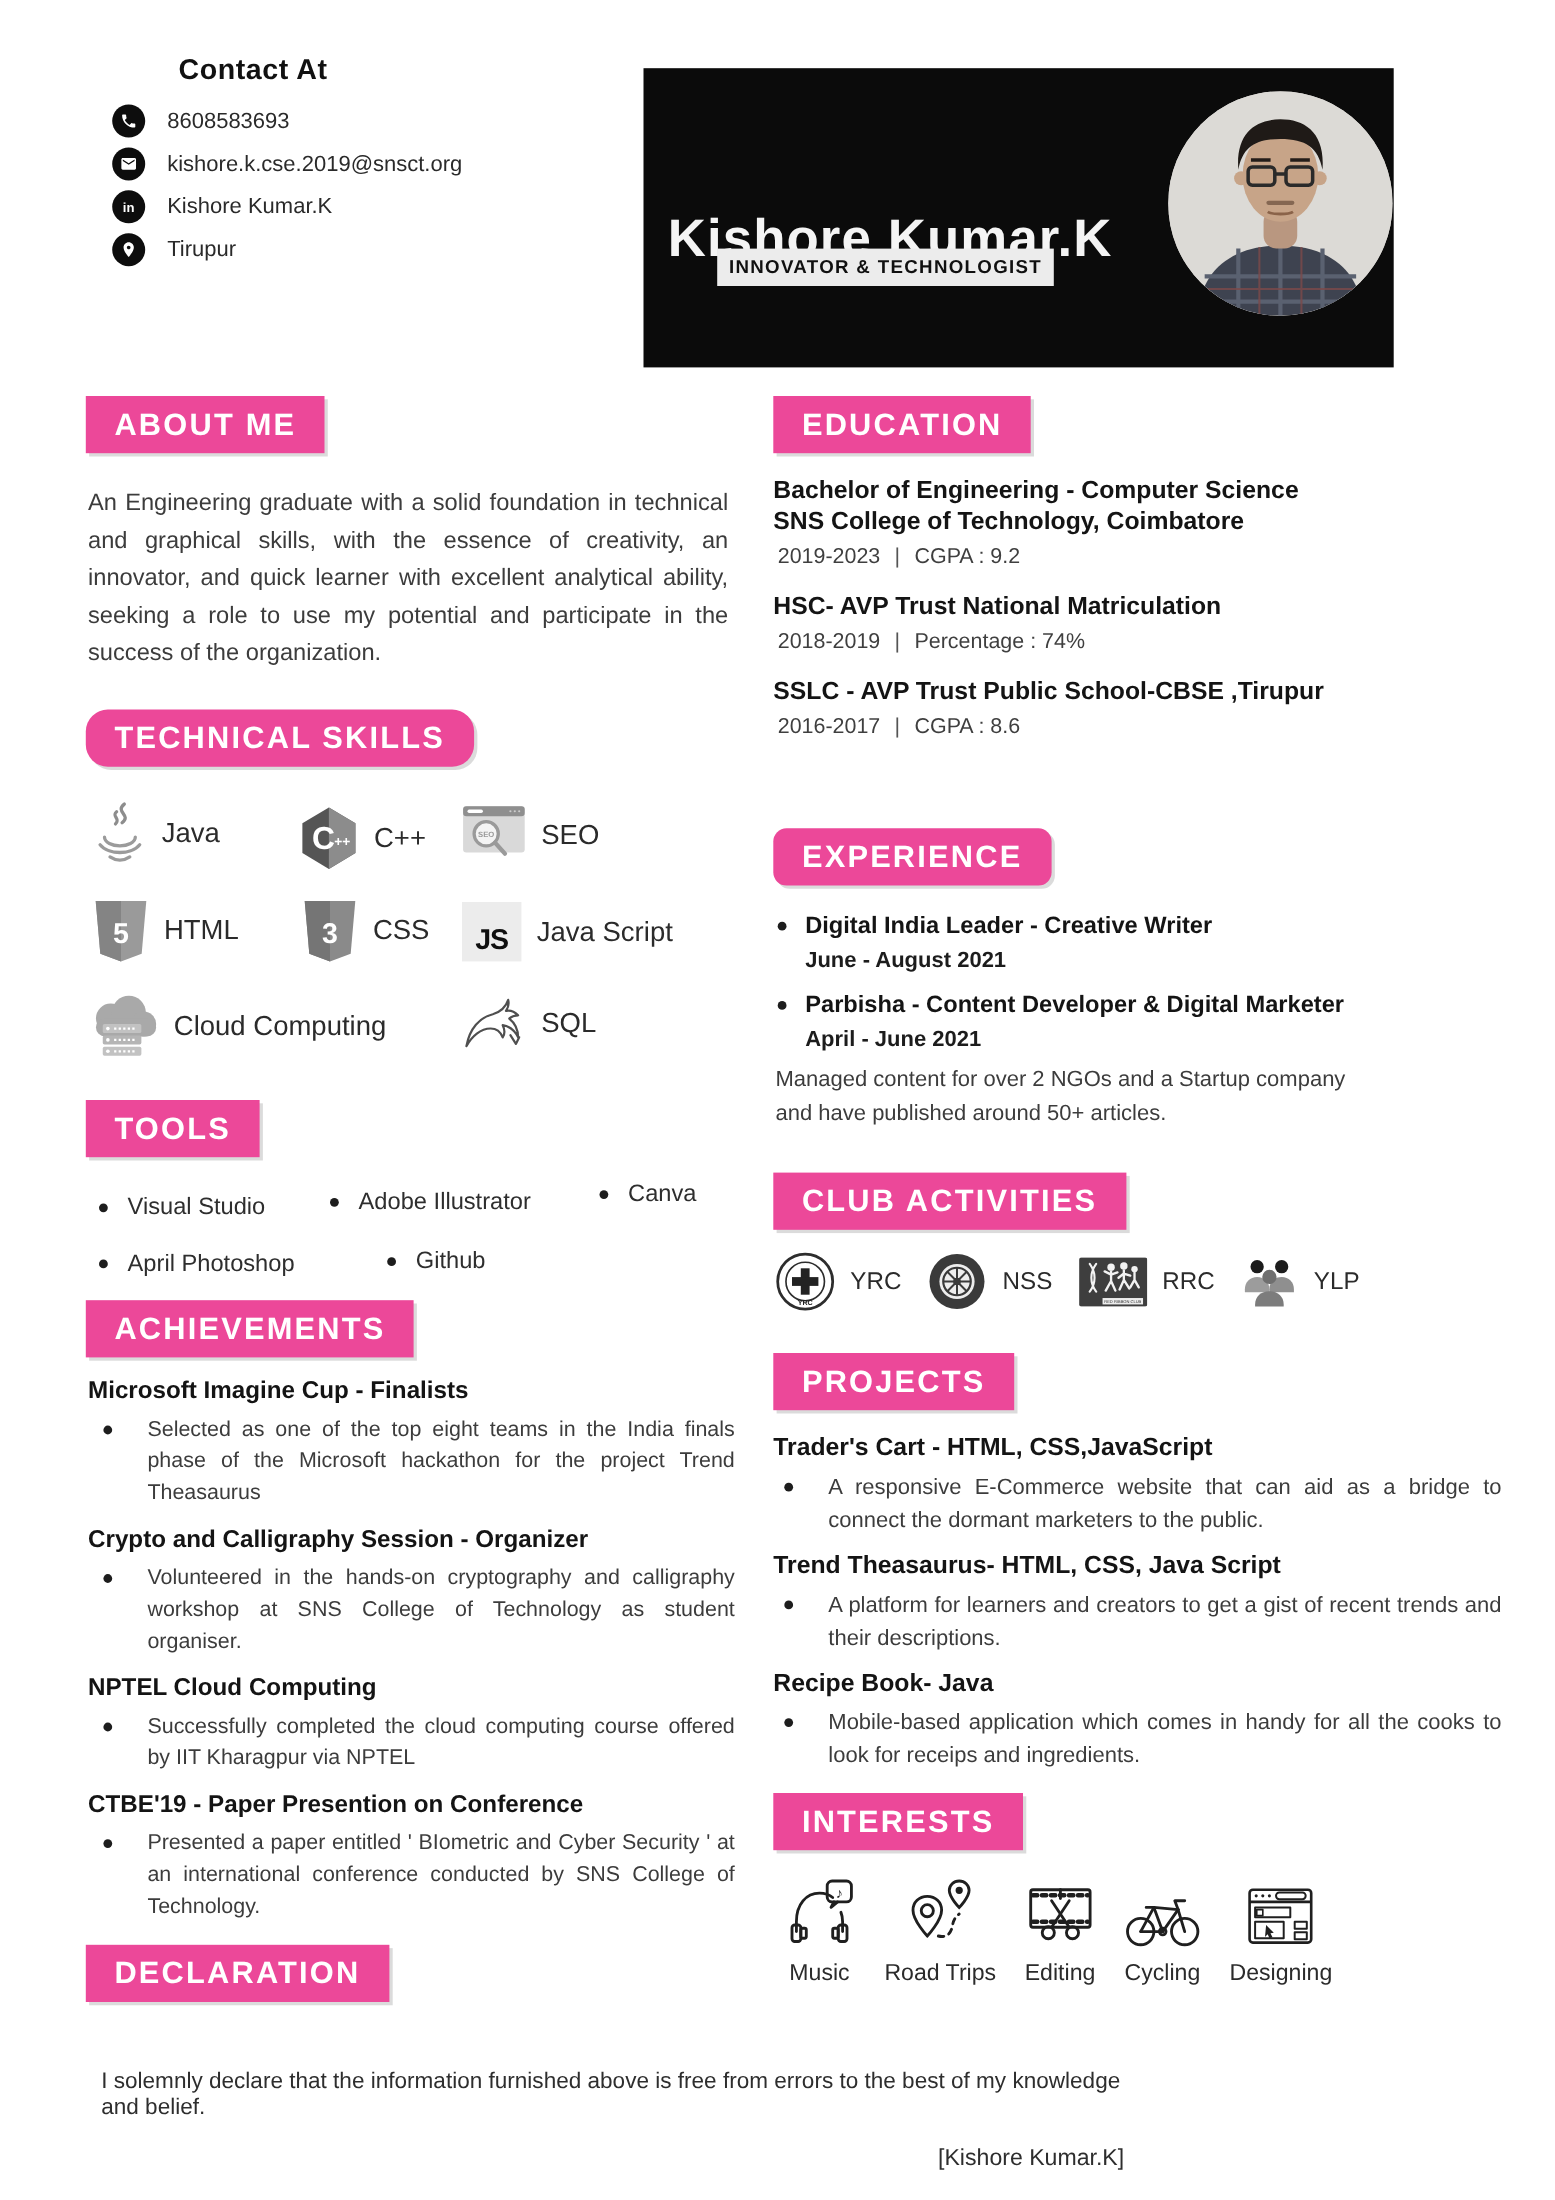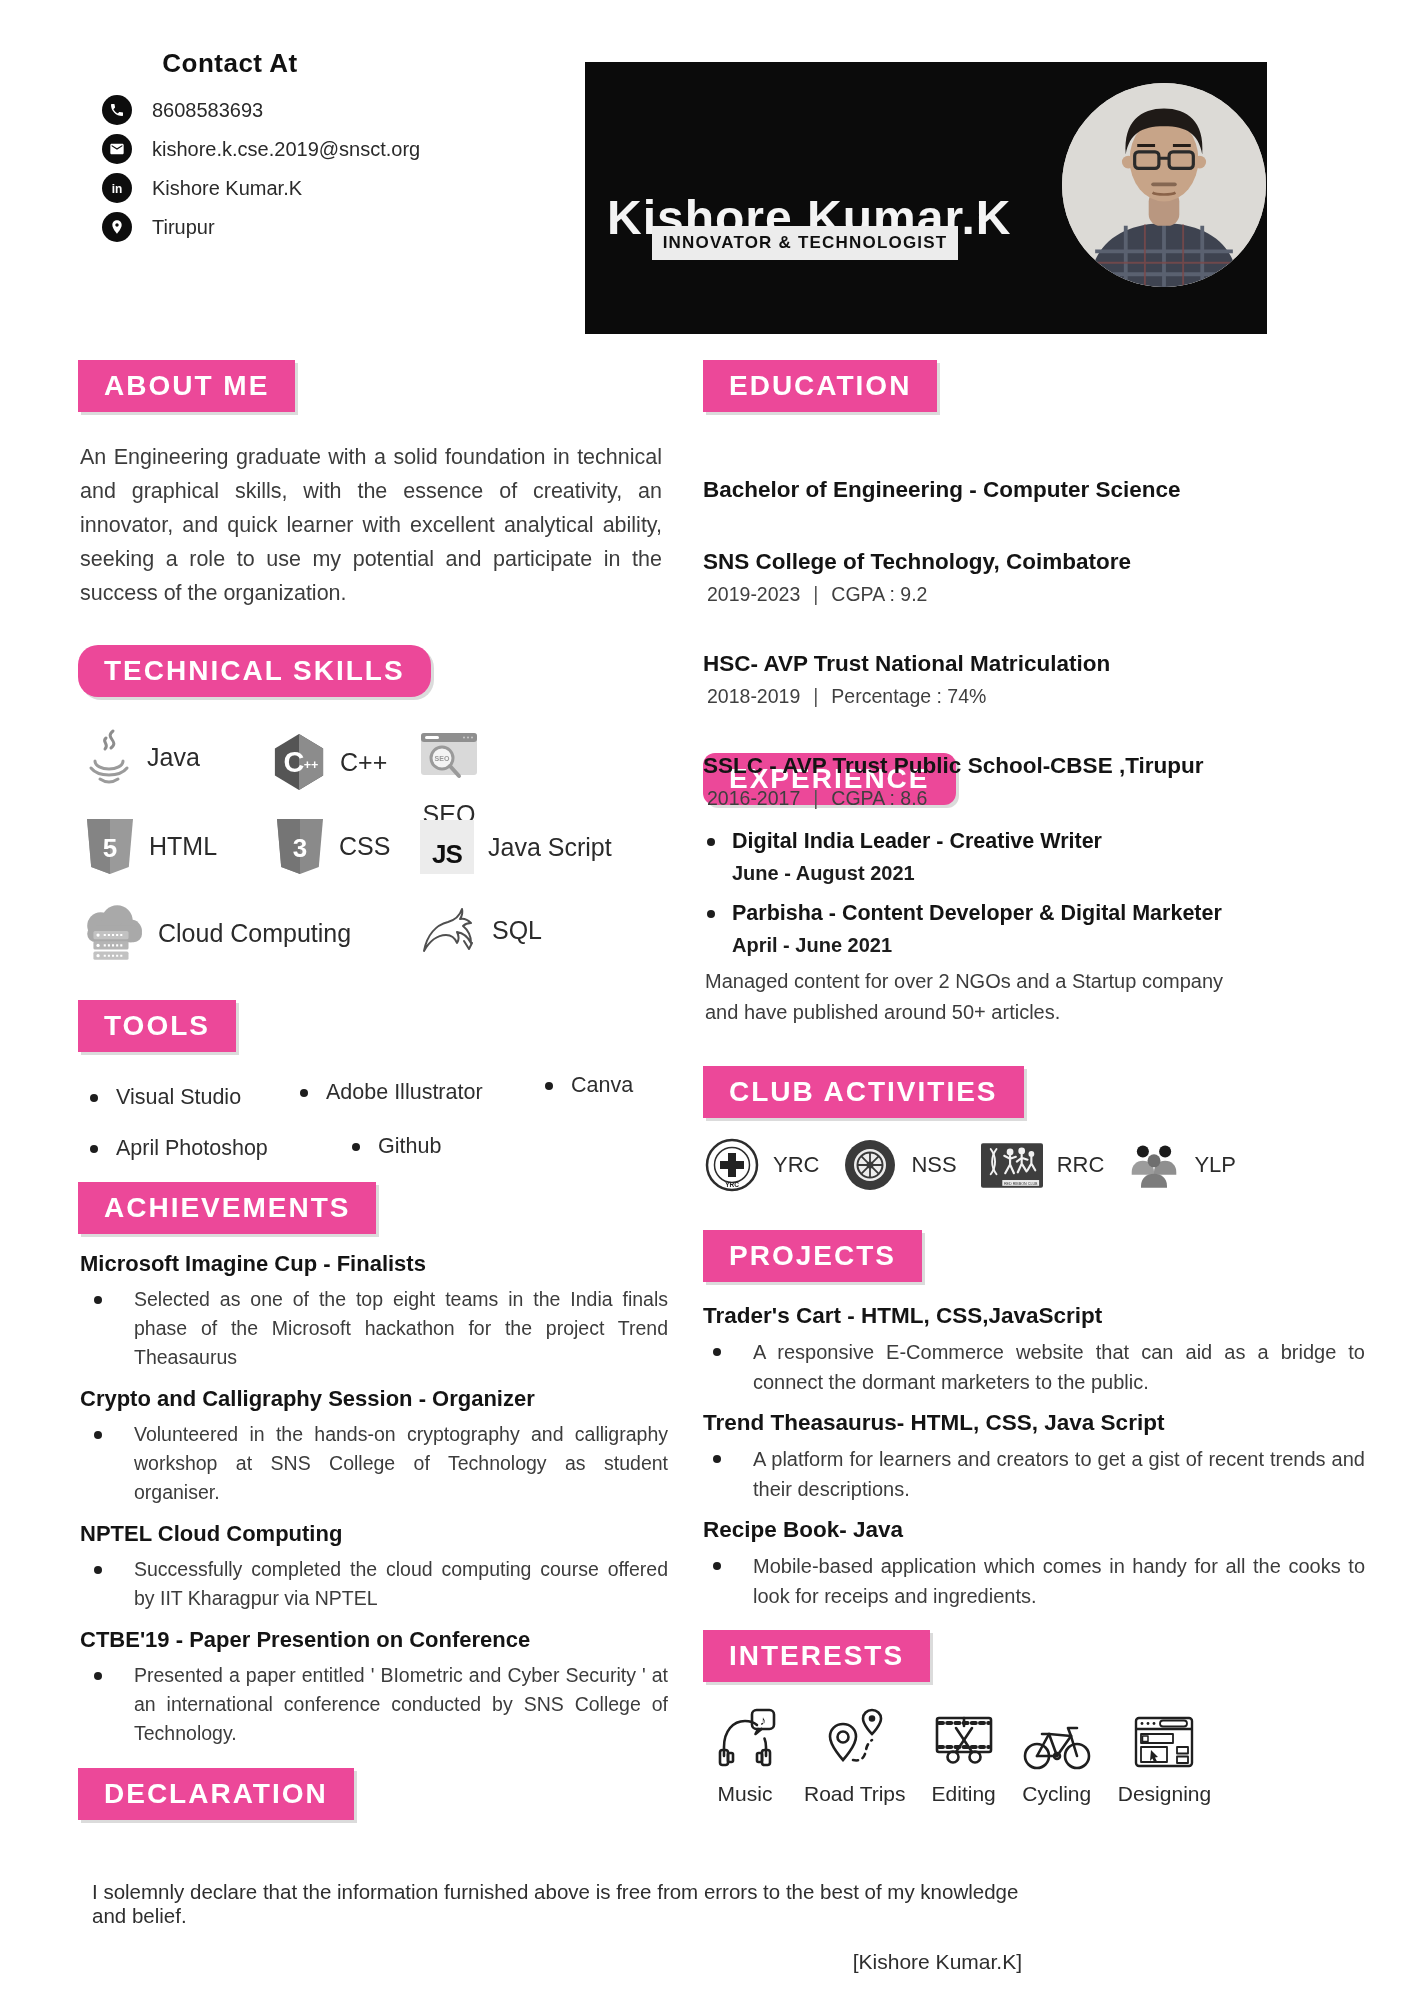--- a/index.html
+++ b/index.html
@@ -28,21 +28,21 @@
   .bdot{width:8px;height:8px;border-radius:50%;background:#1d1d1d;flex:none;}
   .ach-list{position:absolute;left:80px;top:1250px;width:588px;}
   .ach-h{font-size:22px;line-height:28px;font-weight:bold;color:#141414;margin-top:13px;}
   .ach-h:first-child{margin-top:0;}
   .b-row{display:flex;gap:32px;padding-left:14px;margin-top:7px;}
   .b-row .bdot{margin-top:11px;}
   .b-text{font-size:19.5px;line-height:29px;text-align:justify;color:#3c3c3c;flex:1;}
   
   .edu-list{position:absolute;left:703px;top:432px;width:660px;}
   .edu-item{margin-bottom:19px;}
-  .edu-h{font-size:22.5px;line-height:28px;font-weight:bold;color:#141414;margin-top:44px;}
+  .edu-h{font-size:22.5px;line-height:28px;font-weight:bold;color:#141414;}
   .edu-meta{font-size:19.5px;color:#3f3f3f;margin-top:7px;padding-left:4px;}
   .edu-meta .pipe{margin:0 13px;color:#555;}
   .exp-list{position:absolute;left:707px;top:828px;width:640px;}
   .exp-item{display:flex;gap:17px;margin-bottom:15px;}
   .exp-item .bdot{margin-top:10px;}
   .exp-role{font-size:21.5px;font-weight:bold;color:#141414;line-height:26px;}
   .exp-period{font-size:20px;font-weight:bold;color:#1c1c1c;margin-top:8px;}
   .exp-summary{position:absolute;left:705px;top:966px;width:525px;font-size:20px;line-height:31px;color:#3c3c3c;}
   .clubs-row{position:absolute;left:705px;top:1138px;display:flex;align-items:center;gap:24px;}
   .club{display:flex;align-items:center;gap:14px;}
@@ -171,21 +171,21 @@
     <span>
       <svg viewBox="0 0 56 62" width="54" height="60">
         <polygon points="28,2 53,17 53,45 28,60 3,45 3,17" fill="#555"></polygon>
         <polygon points="28,2 53,17 53,45 28,60" fill="#8c8c8c"></polygon>
         <text x="12" y="41" font-size="30" font-weight="bold" fill="#fff">C</text>
         <text x="33" y="38" font-size="13" font-weight="bold" fill="#fff">++</text>
       </svg>
     </span>
     <span class="sklabel">C++</span>
   </div>
-  <div class="skill" style="left:420px;top:732px;flex-direction:column;">
+  <div class="skill" style="left:420px;top:732px;">
     <span>
       <svg viewBox="0 0 58 54" width="58" height="54">
         <rect x="1" y="1" width="56" height="42" rx="3" fill="#d9d9d9"></rect>
         <rect x="1" y="1" width="56" height="9" rx="3" fill="#8f8f8f"></rect>
         <rect x="5" y="4" width="14" height="3" rx="1.5" fill="#fff"></rect>
         <circle cx="44" cy="5.5" r="1" fill="#ccc"></circle>
           <circle cx="48" cy="5.5" r="1" fill="#ccc"></circle>
           <circle cx="52" cy="5.5" r="1" fill="#ccc"></circle>
         <circle cx="22" cy="26" r="11" fill="#f4f4f4" stroke="#9a9a9a" stroke-width="3"></circle>
         <text x="22" y="29" text-anchor="middle" font-size="7" fill="#9a9a9a" font-weight="bold">SEO</text>

